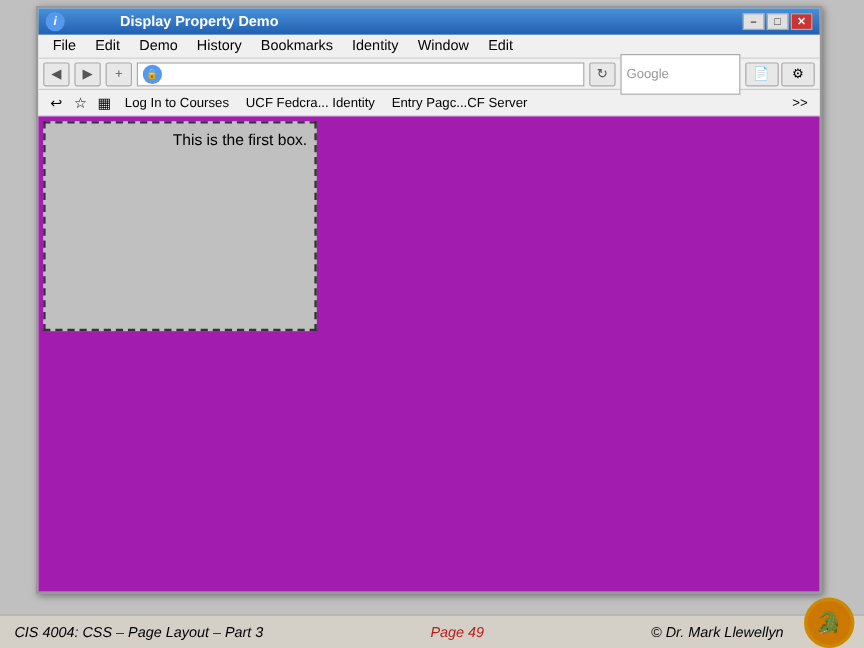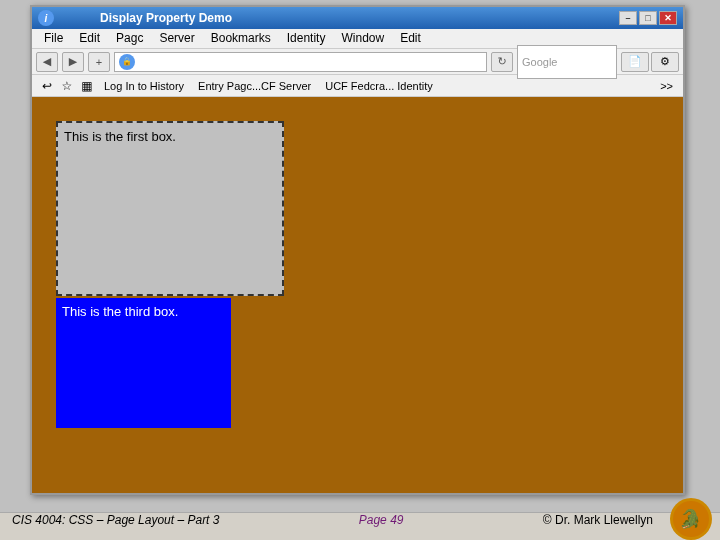--- a/index.html
+++ b/index.html
@@ -191,28 +191,29 @@
     }
     .bookmarks-more {
       margin-left: auto;
       padding: 2px 4px;
       cursor: pointer;
       font-size: 11px;
     }
 
     
     .page-content {
-      background: #a16207;
+      background: #a21caf;
       position: absolute;
       top: 90px;
       left: 0;
       right: 0;
       bottom: 0;
       overflow: auto;
-      padding: 24px;
+      padding: 4px;
+      text-align: right;
     }
 
     
     .box-first {
       width: 228px;
       height: 175px;
       background: #c0c0c0;
       border: 2px dashed #333;
       padding: 6px;
       margin-bottom: 2px;
@@ -234,38 +235,39 @@
     
     .footer-bar {
       position: absolute;
       bottom: 0;
       left: 0;
       right: 0;
       height: 28px;
       background: #d4d0c8;
       border-top: 1px solid #aaa;
       display: flex;
-      align-items: flex-start;
+      align-items: center;
       padding: 0 12px;
     }
     .footer-left {
       font-size: 12px;
       color: #000;
       font-style: italic;
     }
     .footer-center {
       flex: 1;
       text-align: center;
       font-size: 12px;
-      color: #701a75;
+      color: #b91c1c;
       font-style: italic;
     }
     .footer-right {
       font-size: 12px;
       color: #000;
+      font-style: italic;
     }
     .footer-logo {
       width: 42px;
       height: 42px;
       background: #cc8800;
       border-radius: 50%;
       position: absolute;
       right: 8px;
       bottom: 0px;
       display: flex;
@@ -297,22 +299,22 @@
     <div class="title-bar-buttons">
       <div class="title-btn minimize">–</div>
       <div class="title-btn maximize">□</div>
       <div class="title-btn close">✕</div>
     </div>
   </div>
 
   <div class="menu-bar">
     <span class="menu-item">File</span>
     <span class="menu-item">Edit</span>
-    <span class="menu-item">Pagc</span>
-    <span class="menu-item">Server</span>
+    <span class="menu-item">Demo</span>
+    <span class="menu-item">History</span>
     <span class="menu-item">Bookmarks</span>
     <span class="menu-item">Identity</span>
     <span class="menu-item">Window</span>
     <span class="menu-item">Edit</span>
   </div>
 
   <div class="nav-bar">
     <div class="nav-btn">◀</div>
     <div class="nav-btn">▶</div>
     <div class="nav-btn">+</div>
@@ -326,35 +328,32 @@
     <div class="toolbar-icons">
       <div class="toolbar-icon-btn">📄</div>
       <div class="toolbar-icon-btn">⚙</div>
     </div>
   </div>
 
   <div class="bookmarks-bar">
     <div class="bookmark-icon-btn">↩</div>
     <div class="bookmark-icon-btn">☆</div>
     <div class="bookmark-icon-btn">▦</div>
-    <span class="bookmark-link">Log In to History</span>
+    <span class="bookmark-link">Log In to Courses</span>
+    <span class="bookmark-link">UCF Fedcra... Identity</span>
     <span class="bookmark-link">Entry Pagc...CF Server</span>
-    <span class="bookmark-link">UCF Fedcra... Identity</span>
     <span class="bookmarks-more">&gt;&gt;</span>
   </div>
 
   <div class="page-content">
 
     <div class="box-first">
       <span>This is the first box.</span>
     </div>
 
-    <div class="box-third">
-      <span>This is the third box.</span>
-    </div>
   </div>
 
 </div>
 
 <div class="footer-bar">
   <span class="footer-left">CIS 4004: CSS – Page Layout – Part 3</span>
   <span class="footer-center">Page 49</span>
   <span class="footer-right" style="margin-right:55px;">© Dr. Mark Llewellyn</span>
   <div class="footer-logo">
     <div class="footer-logo-inner">🐊</div>

